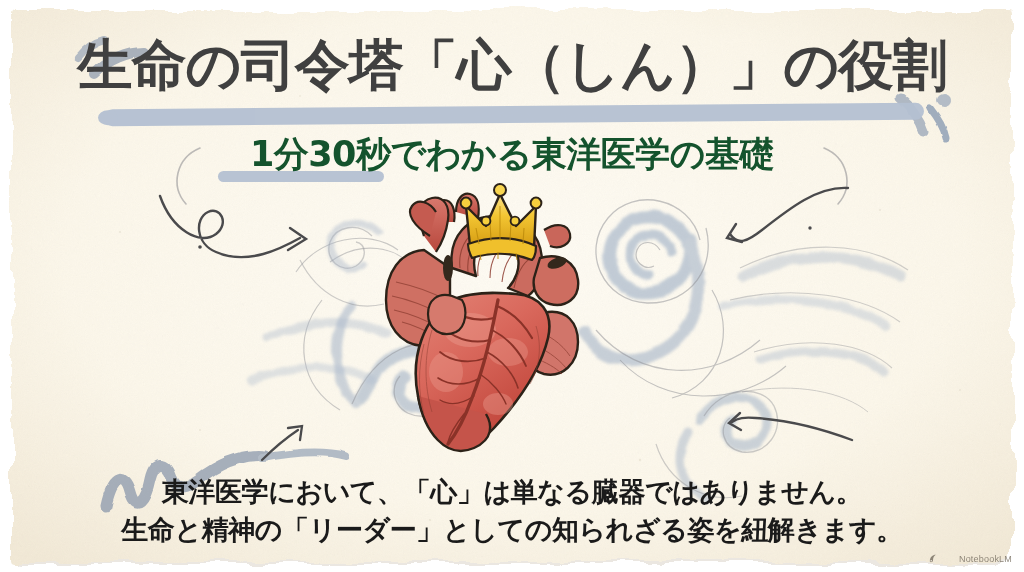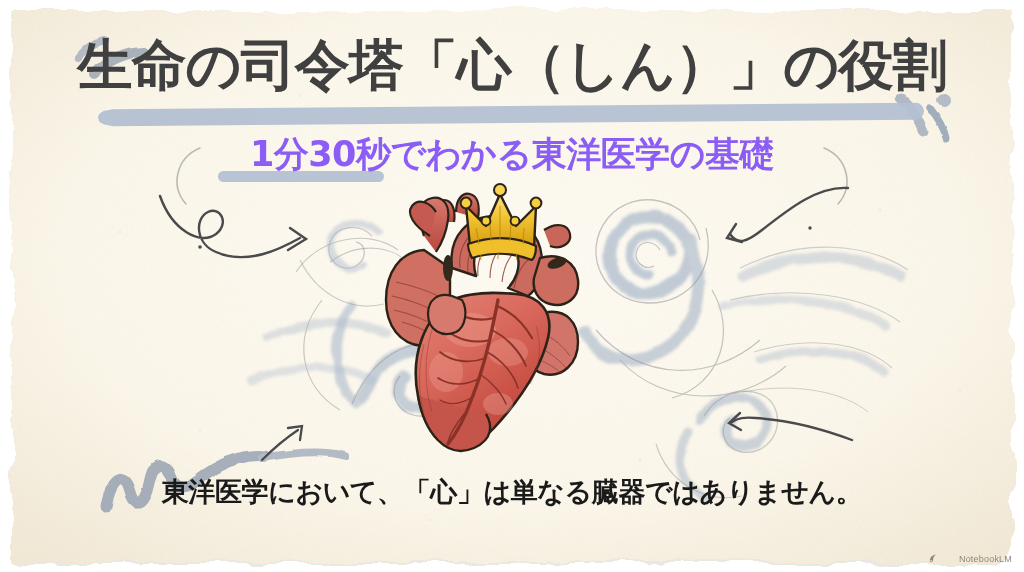--- a/index.html
+++ b/index.html
@@ -47,21 +47,21 @@
     background:#b4c0d2;border-radius:50%;
   }
 
   .subtitle{
     position:absolute;left:0;top:131px;width:1024px;
     text-align:center;
     font-family:"DejaVu Sans","Liberation Sans",sans-serif;
     font-weight:700;
     font-size:35px;
     letter-spacing:-0.5px;
-    color:#8b5cf6;
+    color:#14532d;
     white-space:nowrap;
   }
   .sub-ul{
     position:absolute;left:218px;top:171px;width:166px;height:11px;
     background:#b4c0d2;border-radius:6px;opacity:.95;
   }
 
   .caption{
     position:absolute;left:0;top:473px;width:1024px;
     text-align:center;
@@ -405,20 +405,21 @@
 
   <div class="text-layer">
     <div class="title-ul"></div>
     <div class="title">生命の司令塔「心（しん）」の役割</div>
 
     <div class="sub-ul"></div>
     <div class="subtitle">1分30秒でわかる東洋医学の基礎</div>
 
     <div class="caption">
       <div>東洋医学において、「心」は単なる臓器ではありません。</div>
+      <div>生命と精神の「リーダー」としての知られざる姿を紐解きます。</div>
     </div>
   </div>
 
   <div class="watermark">
     <span>
       <svg width="11" height="11" viewBox="0 0 24 24" xmlns="http://www.w3.org/2000/svg">
         <path d="M4 18 C 4 9 10 4 17 4 C 13 7 11 11 11 15 C 11 18 9 20 6.5 20 C 5 20 4 19.4 4 18 Z" fill="#7d7568"></path>
         <circle cx="7" cy="17" r="1.6" fill="#fdf8ed"></circle>
       </svg>
     </span>

